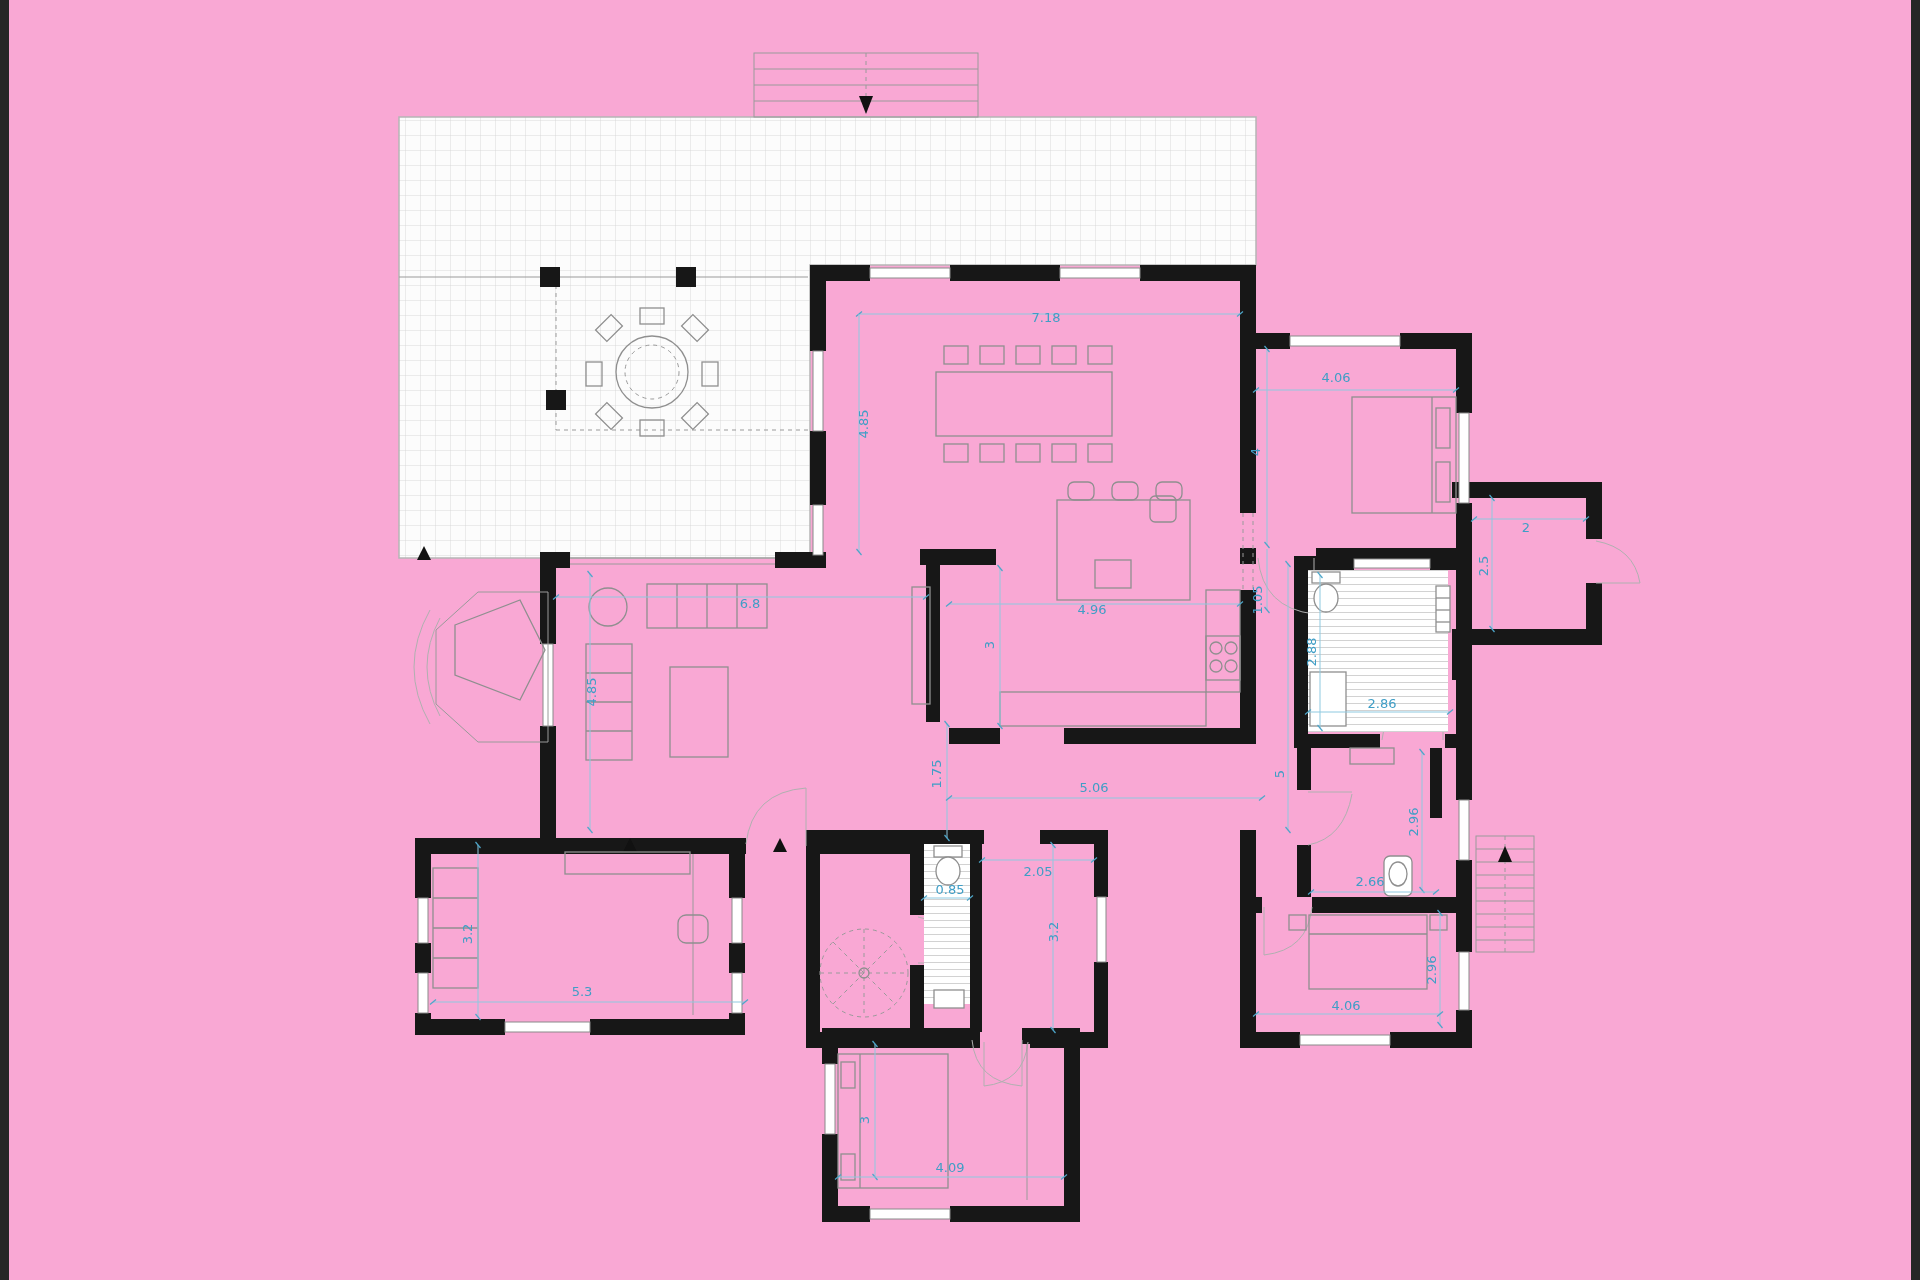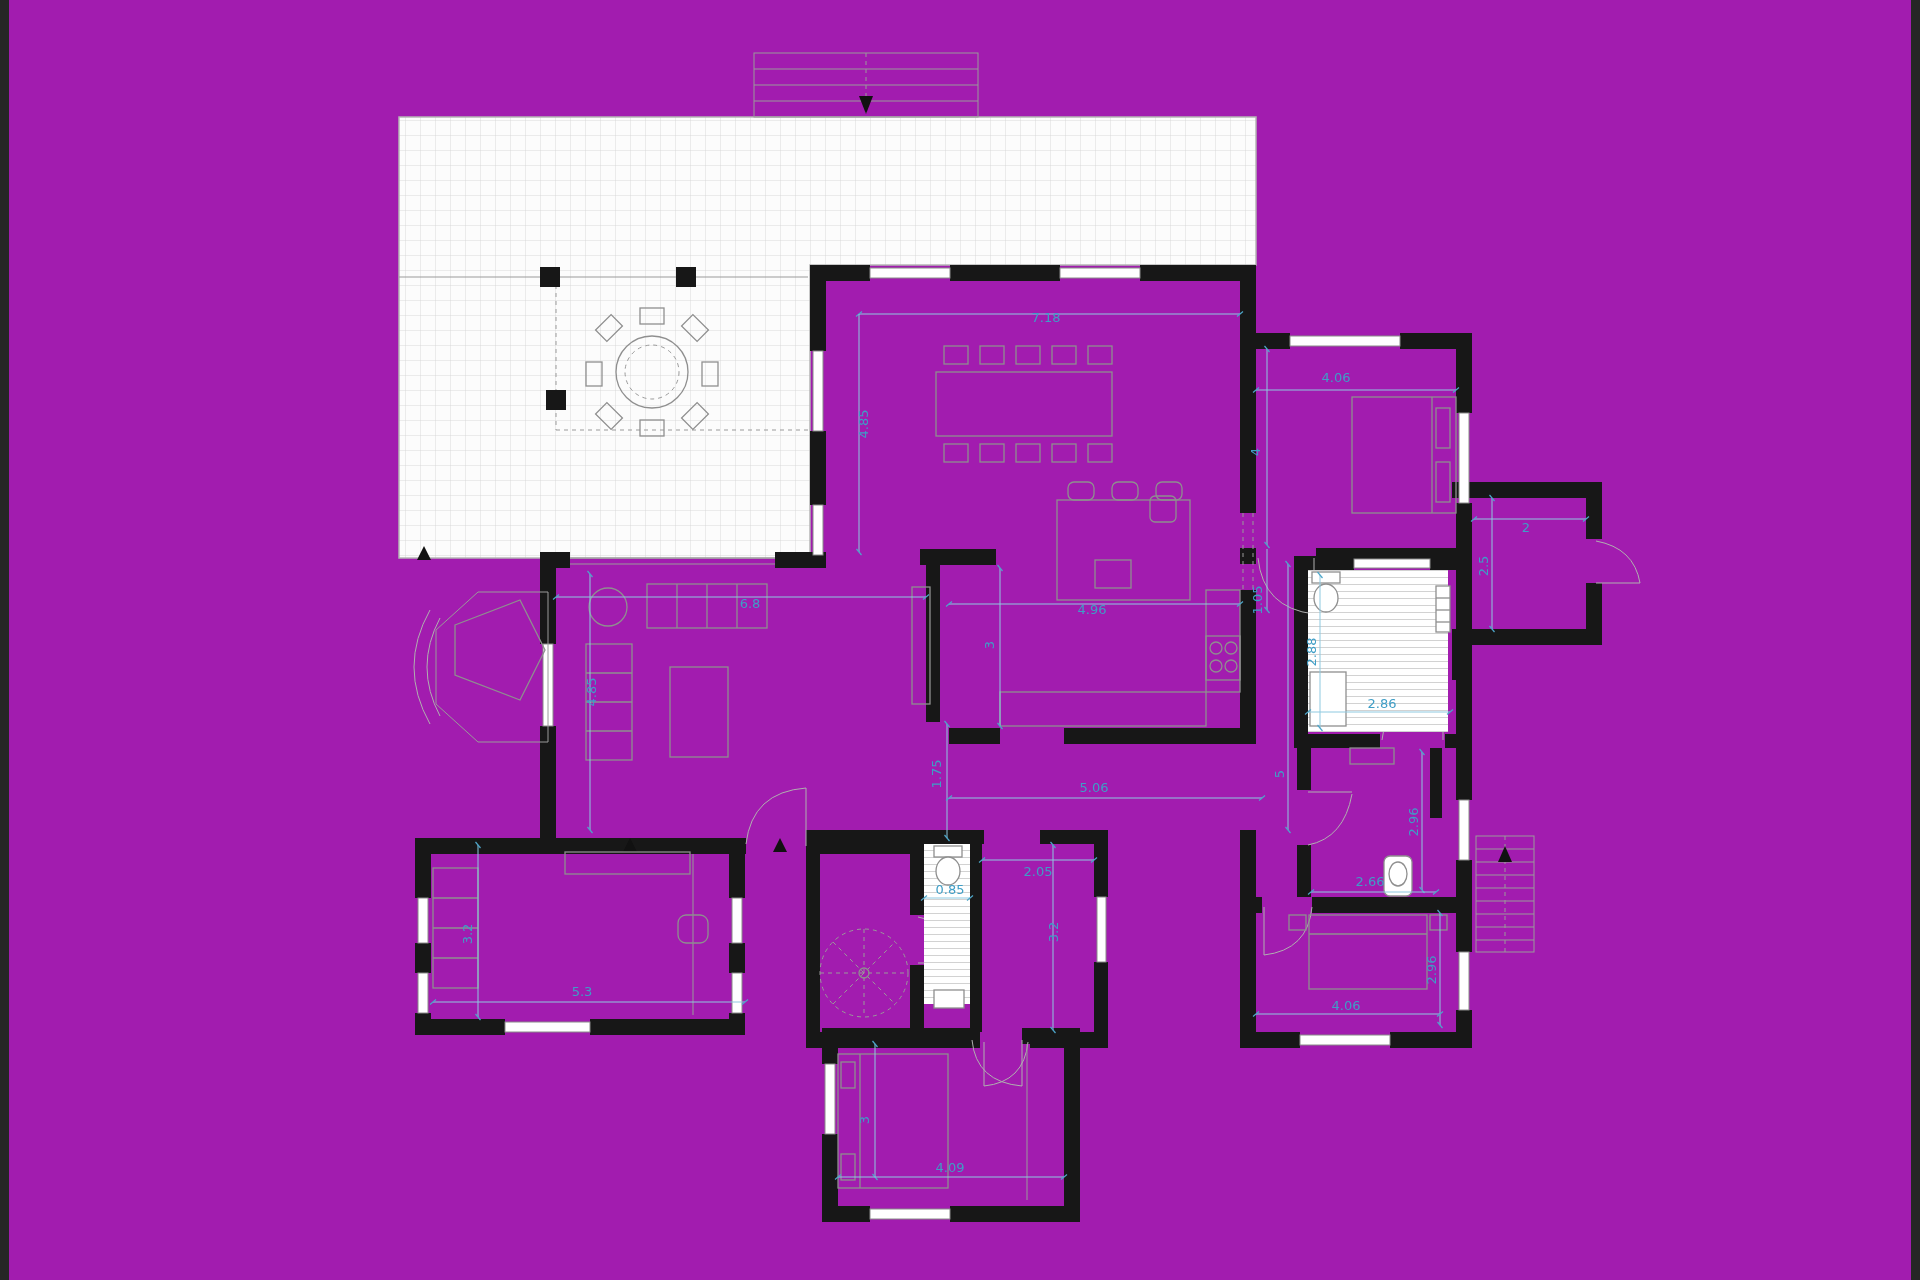--- a/index.html
+++ b/index.html
@@ -1,16 +1,16 @@
 <!DOCTYPE html>
 <html><head>
 <meta charset="utf-8">
 <style>
   html,body{margin:0;padding:0;background:#ffffff;}
-  .page{position:relative;width:1920px;height:1280px;background:#a21caf;overflow:hidden;
+  .page{position:relative;width:1920px;height:1280px;background:#f9a8d4;overflow:hidden;
         font-family:"DejaVu Sans", sans-serif;}
   .edge{position:absolute;top:0;width:9px;height:1280px;background:#262626;}
   .edge.left{left:0}.edge.right{right:0}
   svg text{font-family:"DejaVu Sans", sans-serif;font-size:13px;fill:#3f9ec6;}
   svg .dim{stroke:#8ec9e0;stroke-width:1;fill:none;}
   svg .wall{fill:#171717;stroke:none;}
   svg .furn{fill:none;stroke:#8f8f8f;stroke-width:1.3;}
   svg .furnw{fill:#ffffff;stroke:#8f8f8f;stroke-width:1.3;}
   svg .thin{fill:none;stroke:#9a9a9a;stroke-width:1;}
   svg .dash{fill:none;stroke:#9a9a9a;stroke-width:1;stroke-dasharray:4 4;}

